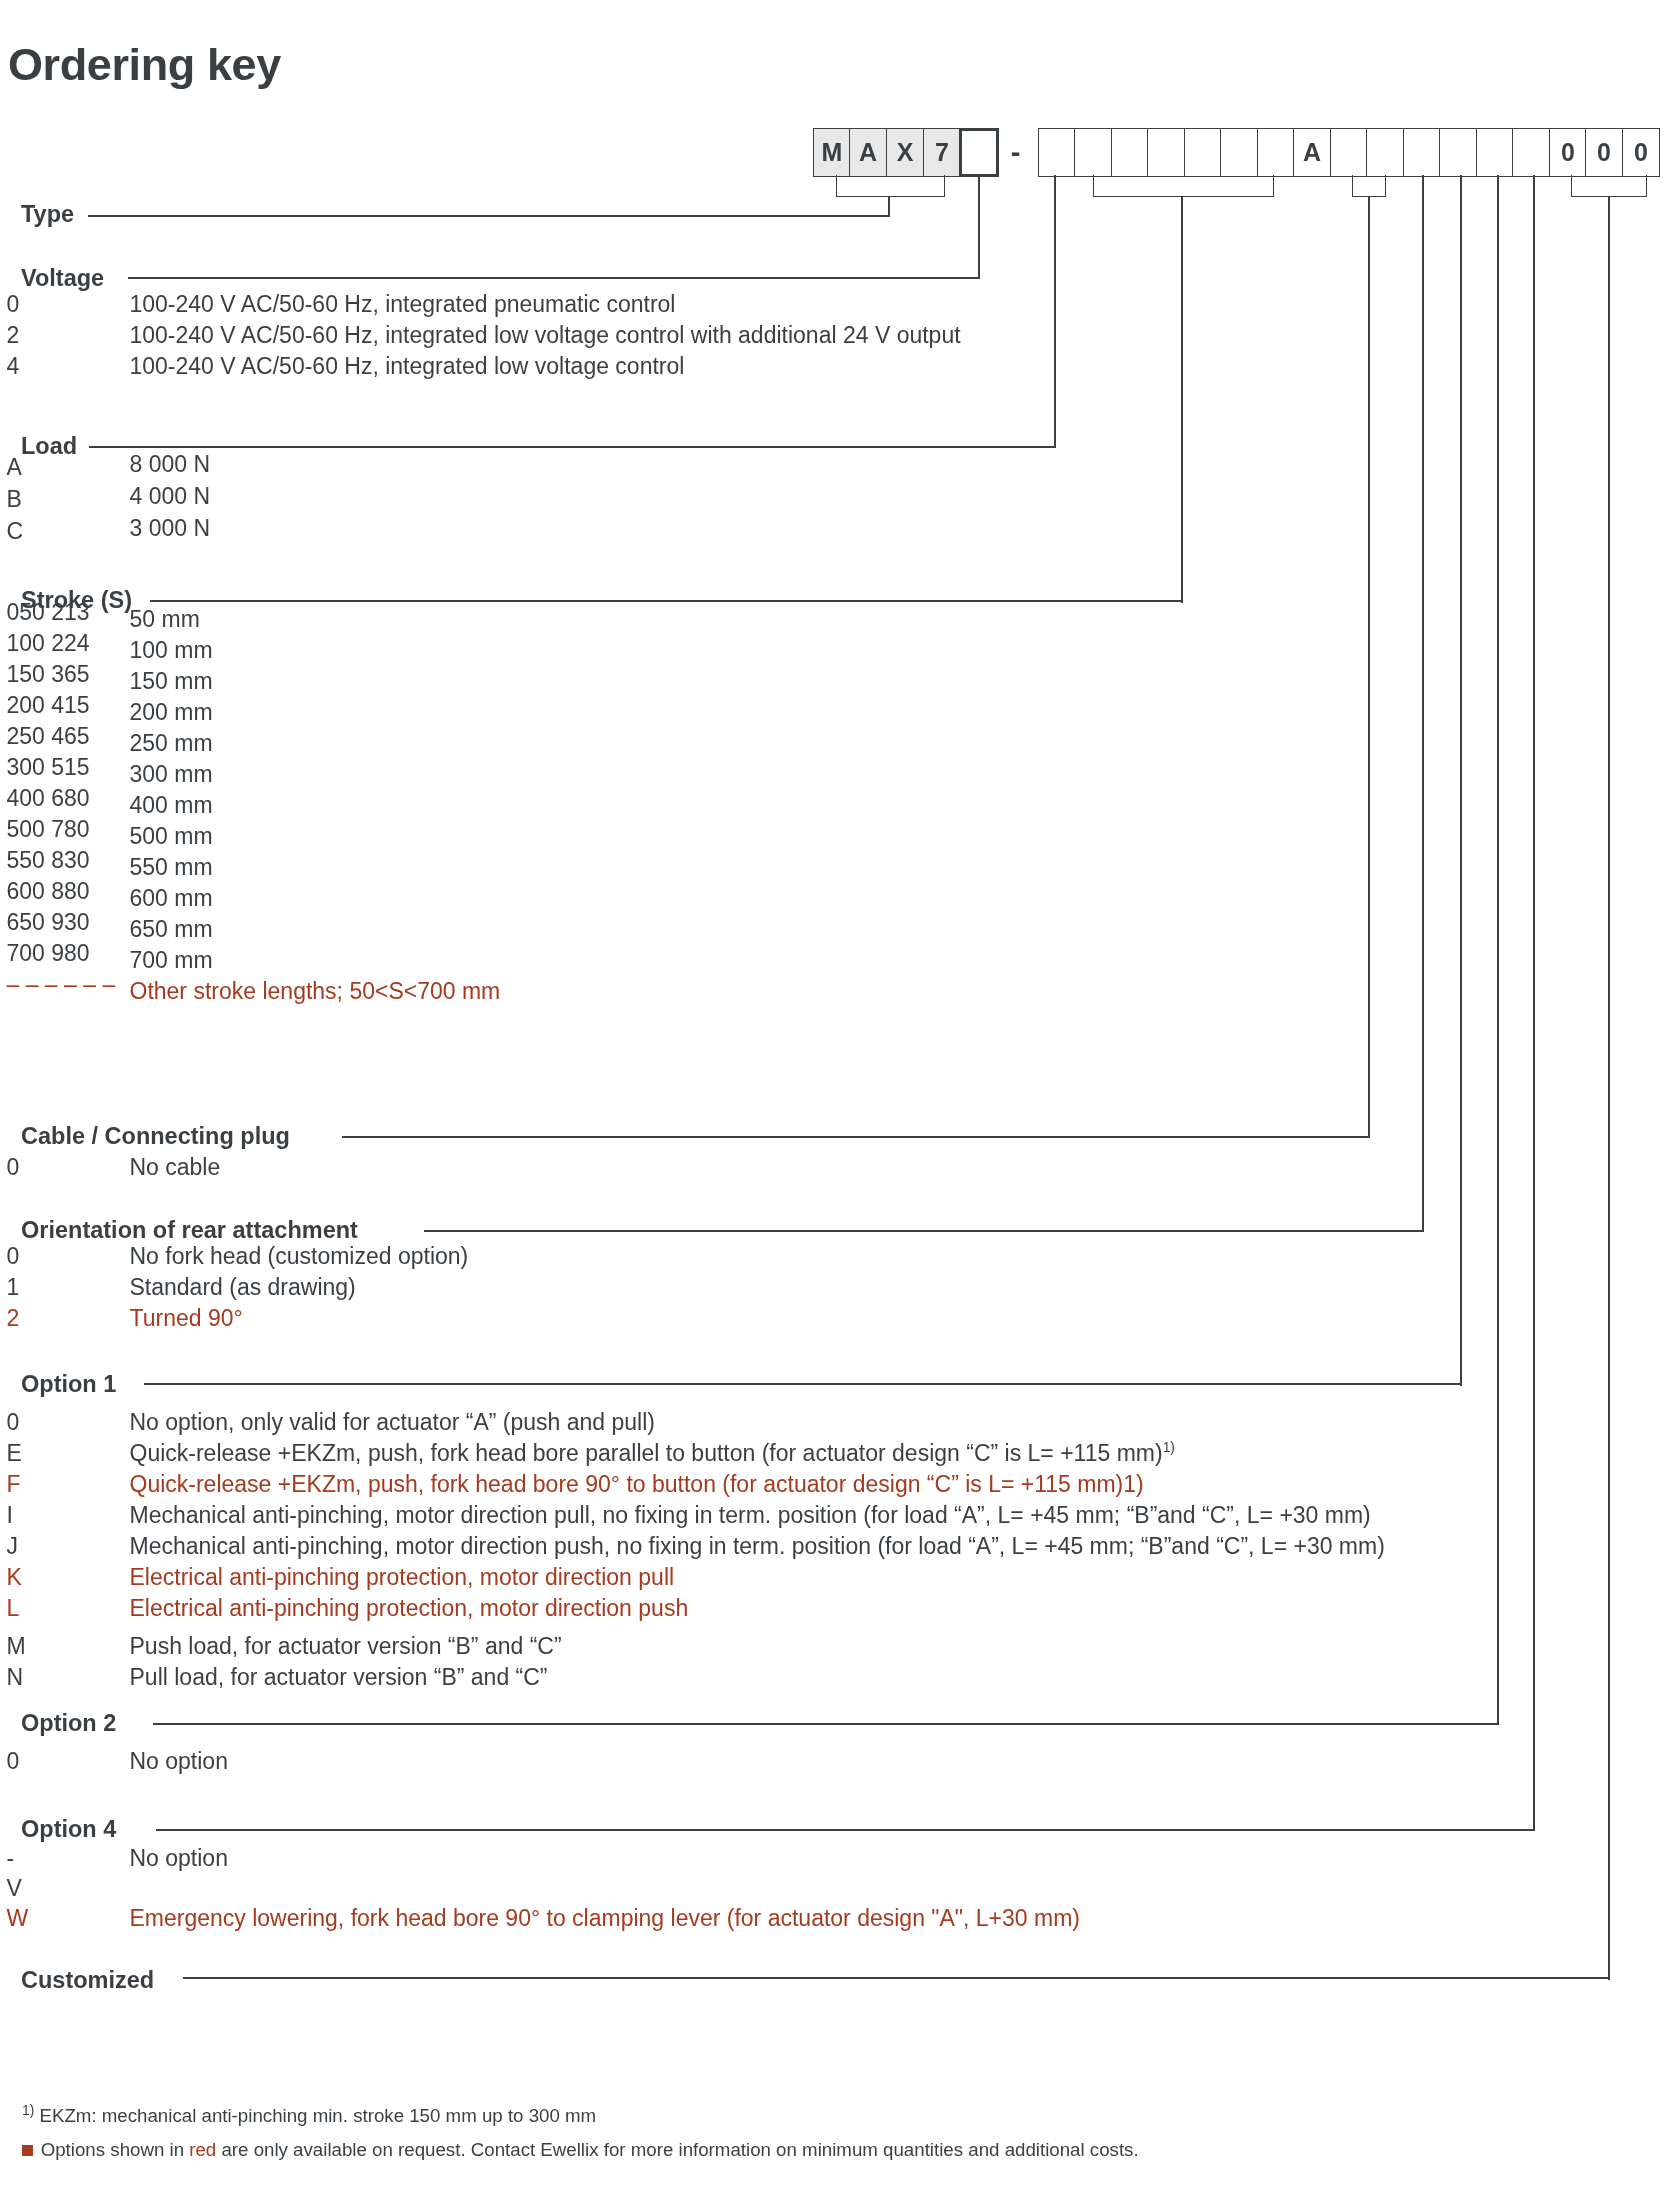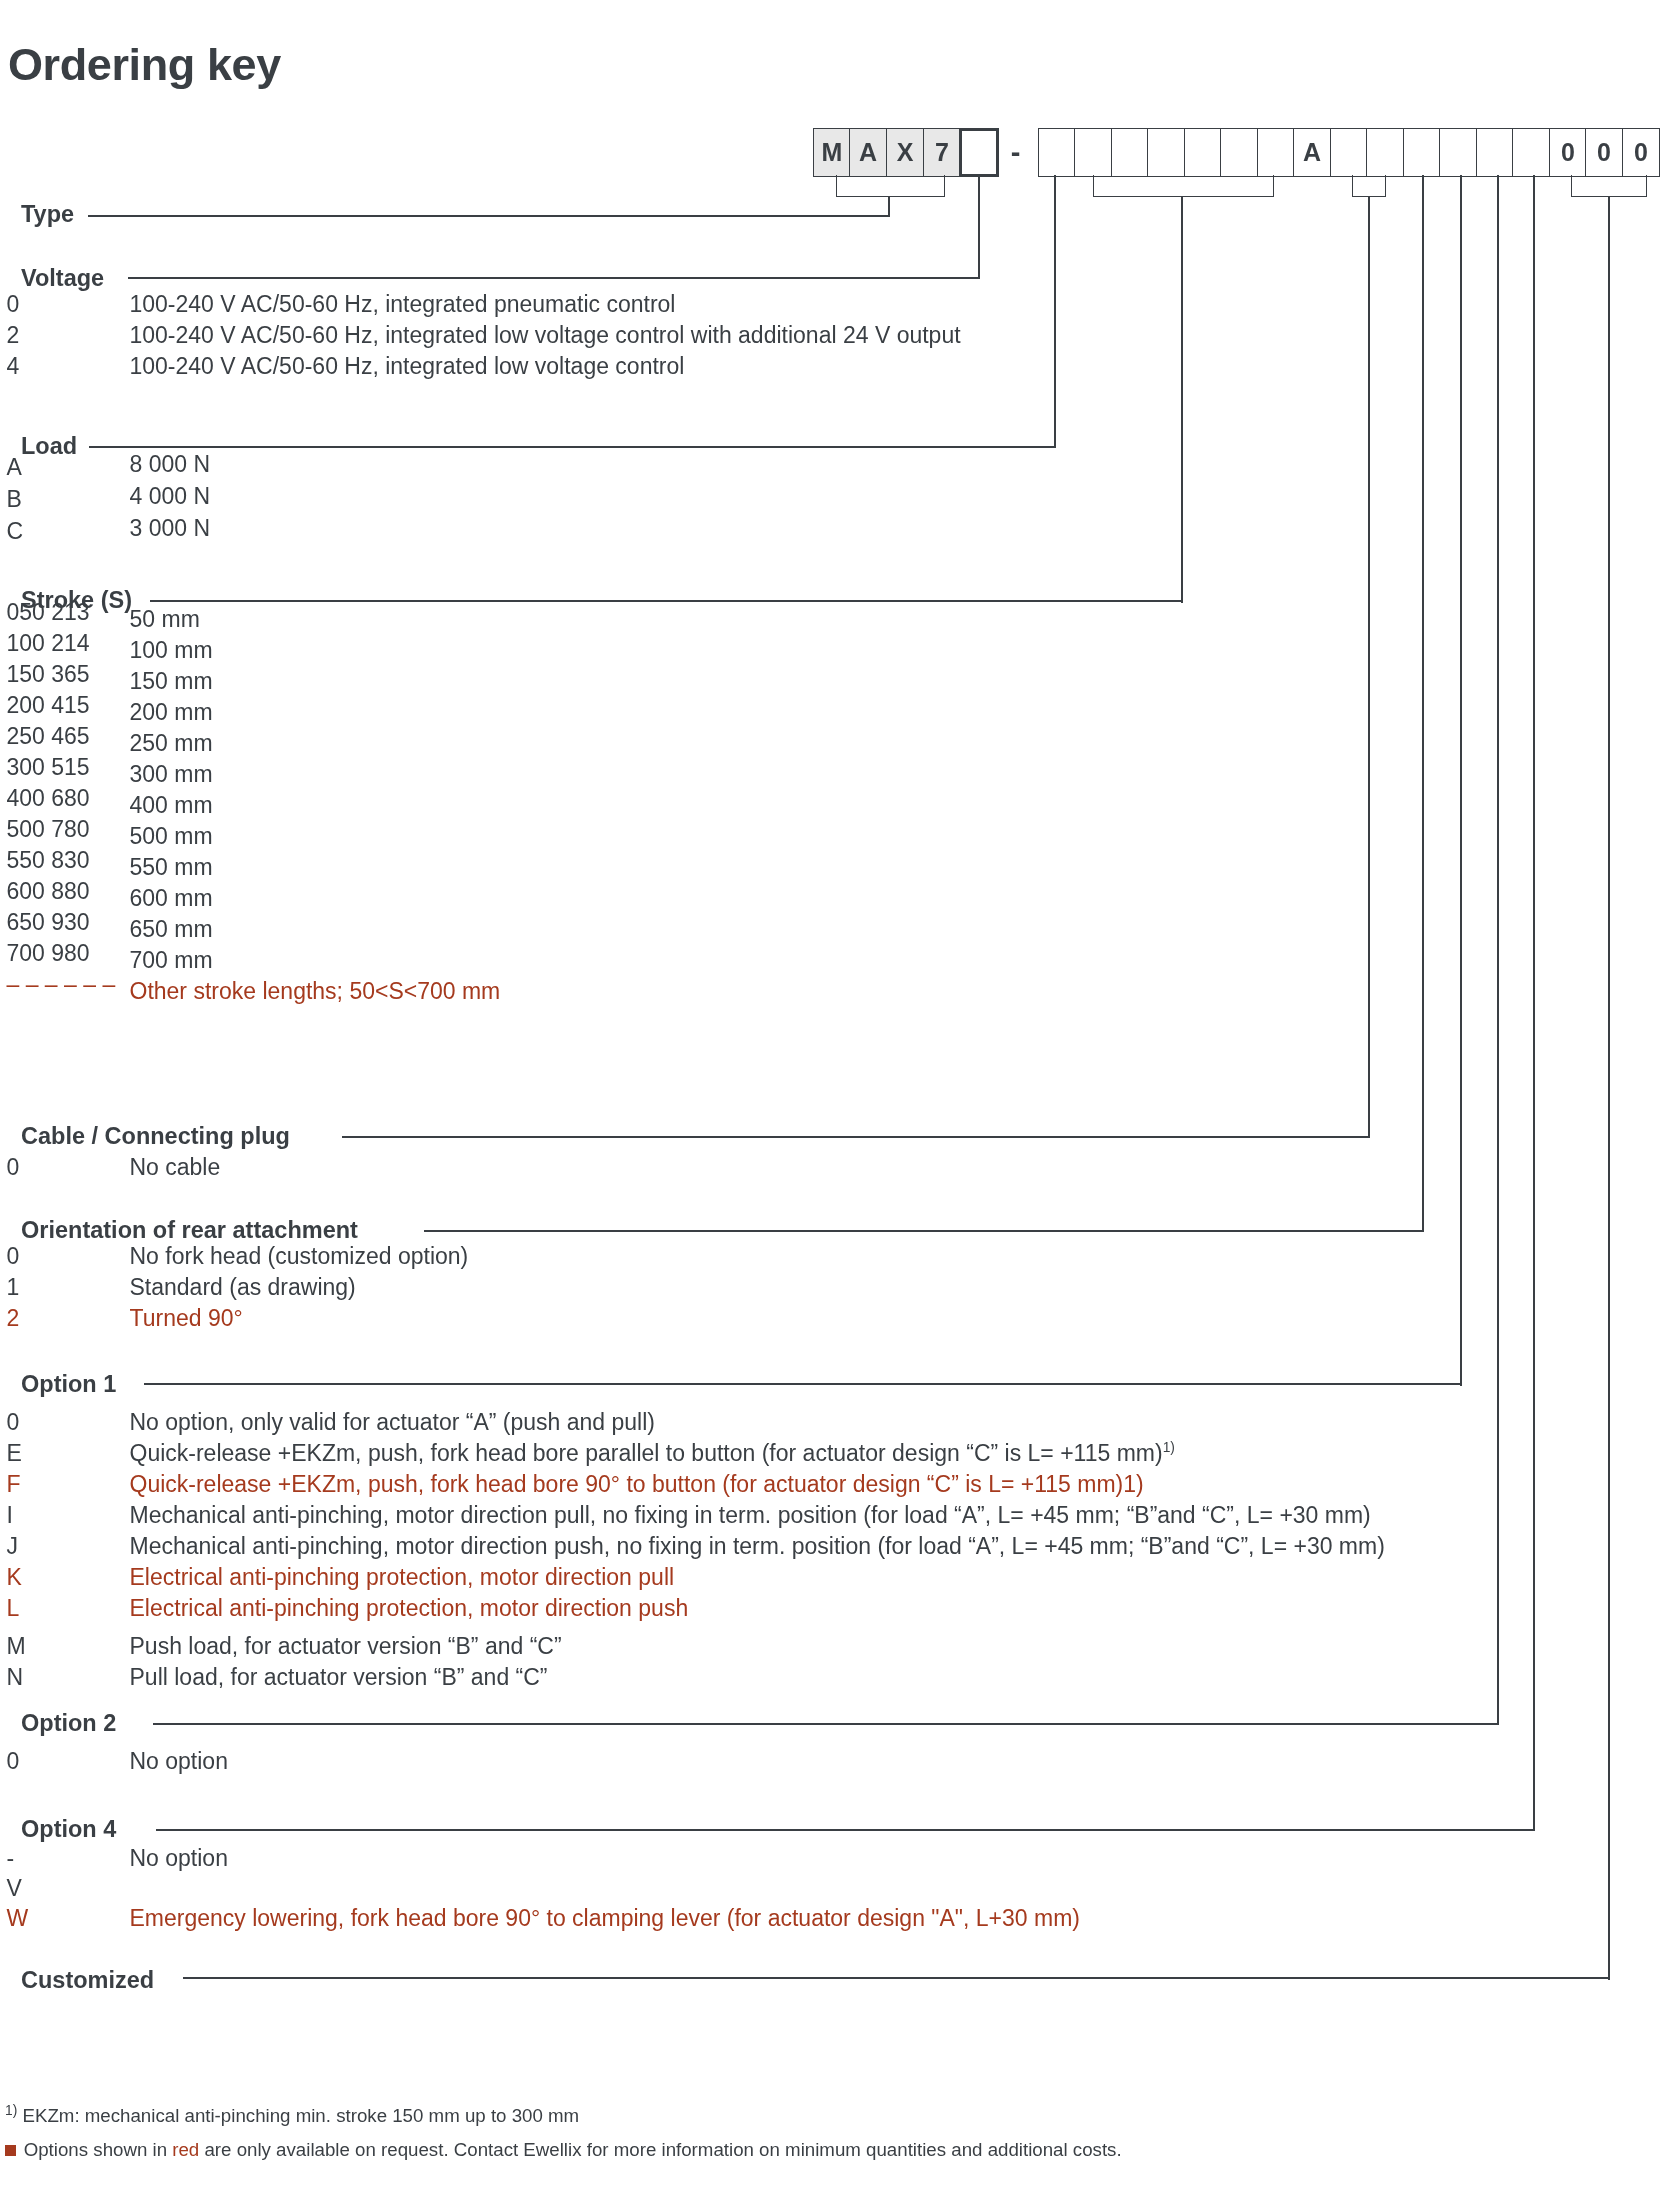--- a/index.html
+++ b/index.html
@@ -37,21 +37,21 @@
   .load-rows .code{position:relative;top:3.2px;}
   .stroke-rows .row{height:31px;line-height:31px;}
   .stroke-rows .code{position:relative;top:-7.3px;}
   .o1-rows .row{height:31px;line-height:31px;}
   .o1-rows .row.gap{margin-top:7.3px;}
   .o3-rows .row{height:30px;line-height:30px;}
   .red{color:var(--red);}
   sup{font-size:13.8px;line-height:0;}
 
   
-  .footnote{position:absolute;left:5px;font-size:18.7px;white-space:nowrap;}
+  .footnote{position:absolute;left:22px;font-size:18.7px;white-space:nowrap;}
   .fn-square{display:inline-block;width:11.4px;height:11.4px;background:var(--red);margin-right:7.3px;}
 </style>
 </head>
 <body>
 
 <div id="canvas">
 
   <div class="page-title">Ordering key</div>
 
   <div class="cell gray" style="left:813px">M</div>
@@ -139,21 +139,21 @@
       </div>
   </div>
 
   <div class="section-label" style="top:587px">Stroke (S)</div>
   <div class="rows stroke-rows" style="top:604px">
     <div class="row">
         <span class="code">050 213</span>
         <span class="desc">50 mm</span>
       </div>
     <div class="row">
-        <span class="code">100 214</span>
+        <span class="code">100 224</span>
         <span class="desc">100 mm</span>
       </div>
     <div class="row">
         <span class="code">150 365</span>
         <span class="desc">150 mm</span>
       </div>
     <div class="row">
         <span class="code">200 415</span>
         <span class="desc">200 mm</span>
       </div>

